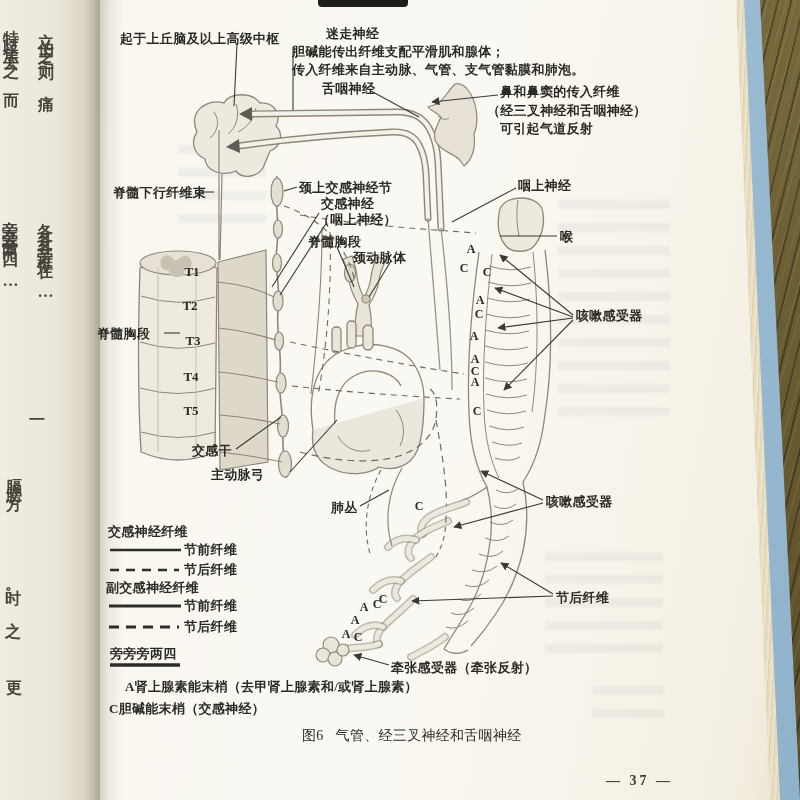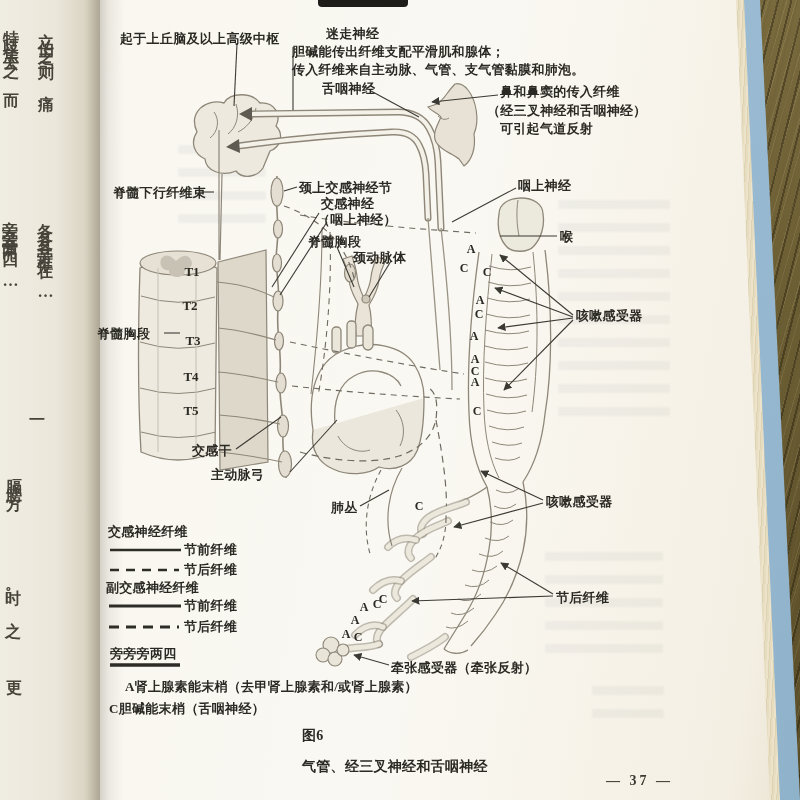--- a/index.html
+++ b/index.html
@@ -24,21 +24,21 @@
   .page-left{position:absolute;left:0;top:0;width:100px;height:800px;
     background:linear-gradient(90deg,#efece2 0%,#ebe7da 55%,#d9d3c2 88%,#c8c1ae 100%);}
   .gutter{position:absolute;left:84px;top:0;width:40px;height:800px;
     background:linear-gradient(90deg,rgba(70,60,45,0) 0%,rgba(70,60,45,.20) 40%,rgba(70,60,45,.08) 62%,rgba(70,60,45,0) 100%);}
   
   .vtext{position:absolute;writing-mode:vertical-rl;text-orientation:upright;
     font:600 16px/1 "Liberation Serif","DejaVu Serif",serif;color:#46433a;letter-spacing:8px;white-space:nowrap;}
   
   .label{position:absolute;white-space:nowrap;font:600 13px/1.35 "Liberation Serif","DejaVu Serif",serif;
     color:#2b2923;letter-spacing:.3px;}
-  .caption{font-weight:700;font-size:14px;display:flex;gap:12px;flex-direction:column;}
+  .caption{font-weight:400;font-size:14px;display:flex;gap:12px;}
   .pageno{font-size:14px;letter-spacing:3px;color:#3a3833;}
   .tlabel{position:absolute;transform:translate(-50%,-50%);font:700 13px "Liberation Serif",serif;color:#2b2923;}
   .ac{position:absolute;transform:translate(-50%,-50%);font:700 12px "Liberation Serif",serif;color:#2b2923;}
   .topbar{position:absolute;left:318px;top:0;width:90px;height:7px;background:#1f1d19;border-radius:0 0 4px 4px;}
   
   .ghost{position:absolute;filter:blur(1.3px);opacity:.55;
     background:repeating-linear-gradient(180deg, rgba(130,140,142,.16) 0 9px, rgba(130,140,142,0) 9px 23px);}
   svg{position:absolute;left:0;top:0;}
   .tubeOuter{stroke:#8e8779;stroke-width:7;fill:none;stroke-linecap:round;}
   .tubeInner{stroke:#f4f1e9;stroke-width:4.2;fill:none;stroke-linecap:round;}
@@ -252,21 +252,21 @@
     <div class="label" style="left:391px;top:659px">牵张感受器（牵张反射）</div>
 
     <div class="label" style="left:108px;top:523px">交感神经纤维</div>
     <div class="label" style="left:184px;top:541px">节前纤维</div>
     <div class="label" style="left:184px;top:561px">节后纤维</div>
     <div class="label" style="left:106px;top:579px">副交感神经纤维</div>
     <div class="label" style="left:184px;top:597px">节前纤维</div>
     <div class="label" style="left:184px;top:618px">节后纤维</div>
     <div class="label" style="left:110px;top:645px">旁旁旁两四</div>
     <div class="label" style="left:125px;top:678px">A肾上腺素能末梢（去甲肾上腺素和/或肾上腺素）</div>
-    <div class="label" style="left:109px;top:700px">C胆碱能末梢（舌咽神经）</div>
+    <div class="label" style="left:109px;top:700px">C胆碱能末梢（交感神经）</div>
 
     <div class="tlabel" style="left:192px;top:272px">T1</div>
     <div class="tlabel" style="left:190px;top:306px">T2</div>
     <div class="tlabel" style="left:193px;top:341px">T3</div>
     <div class="tlabel" style="left:191px;top:377px">T4</div>
     <div class="tlabel" style="left:191px;top:411px">T5</div>
 
     <div class="layer">
         <span class="ac" style="left: 471px; top: 249px;">A</span>
         <span class="ac" style="left: 464px; top: 268px;">C</span>

